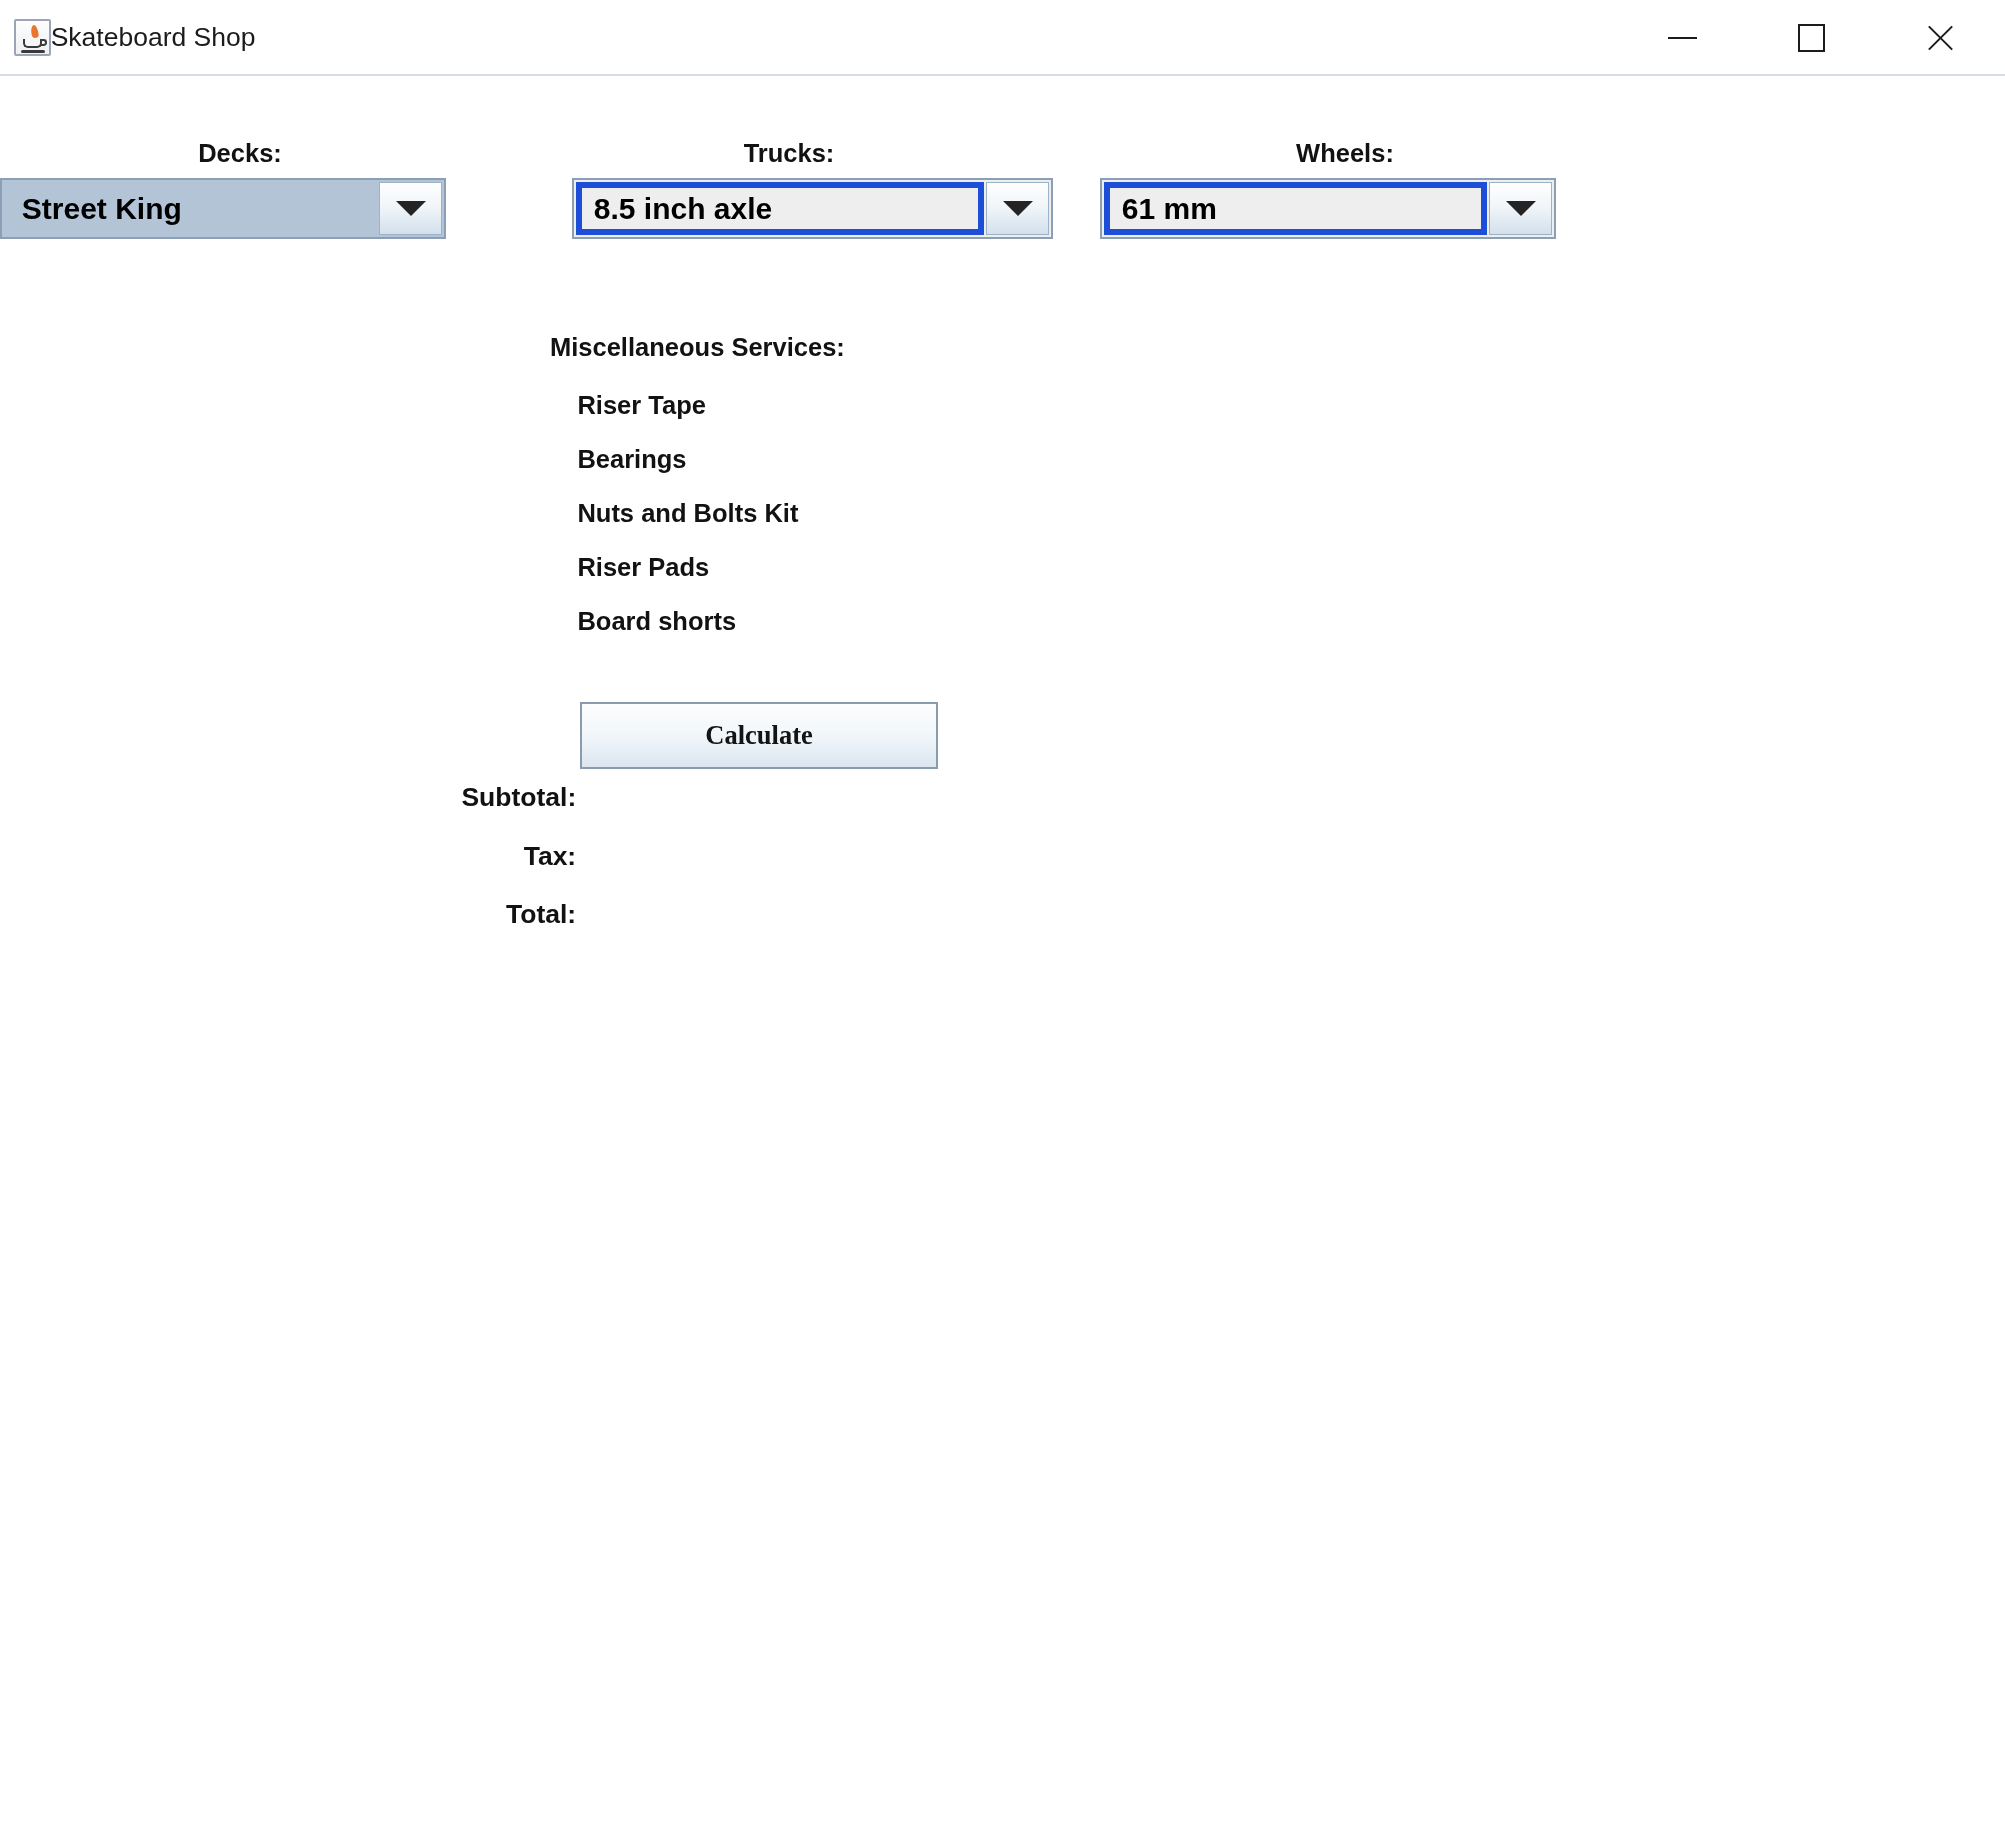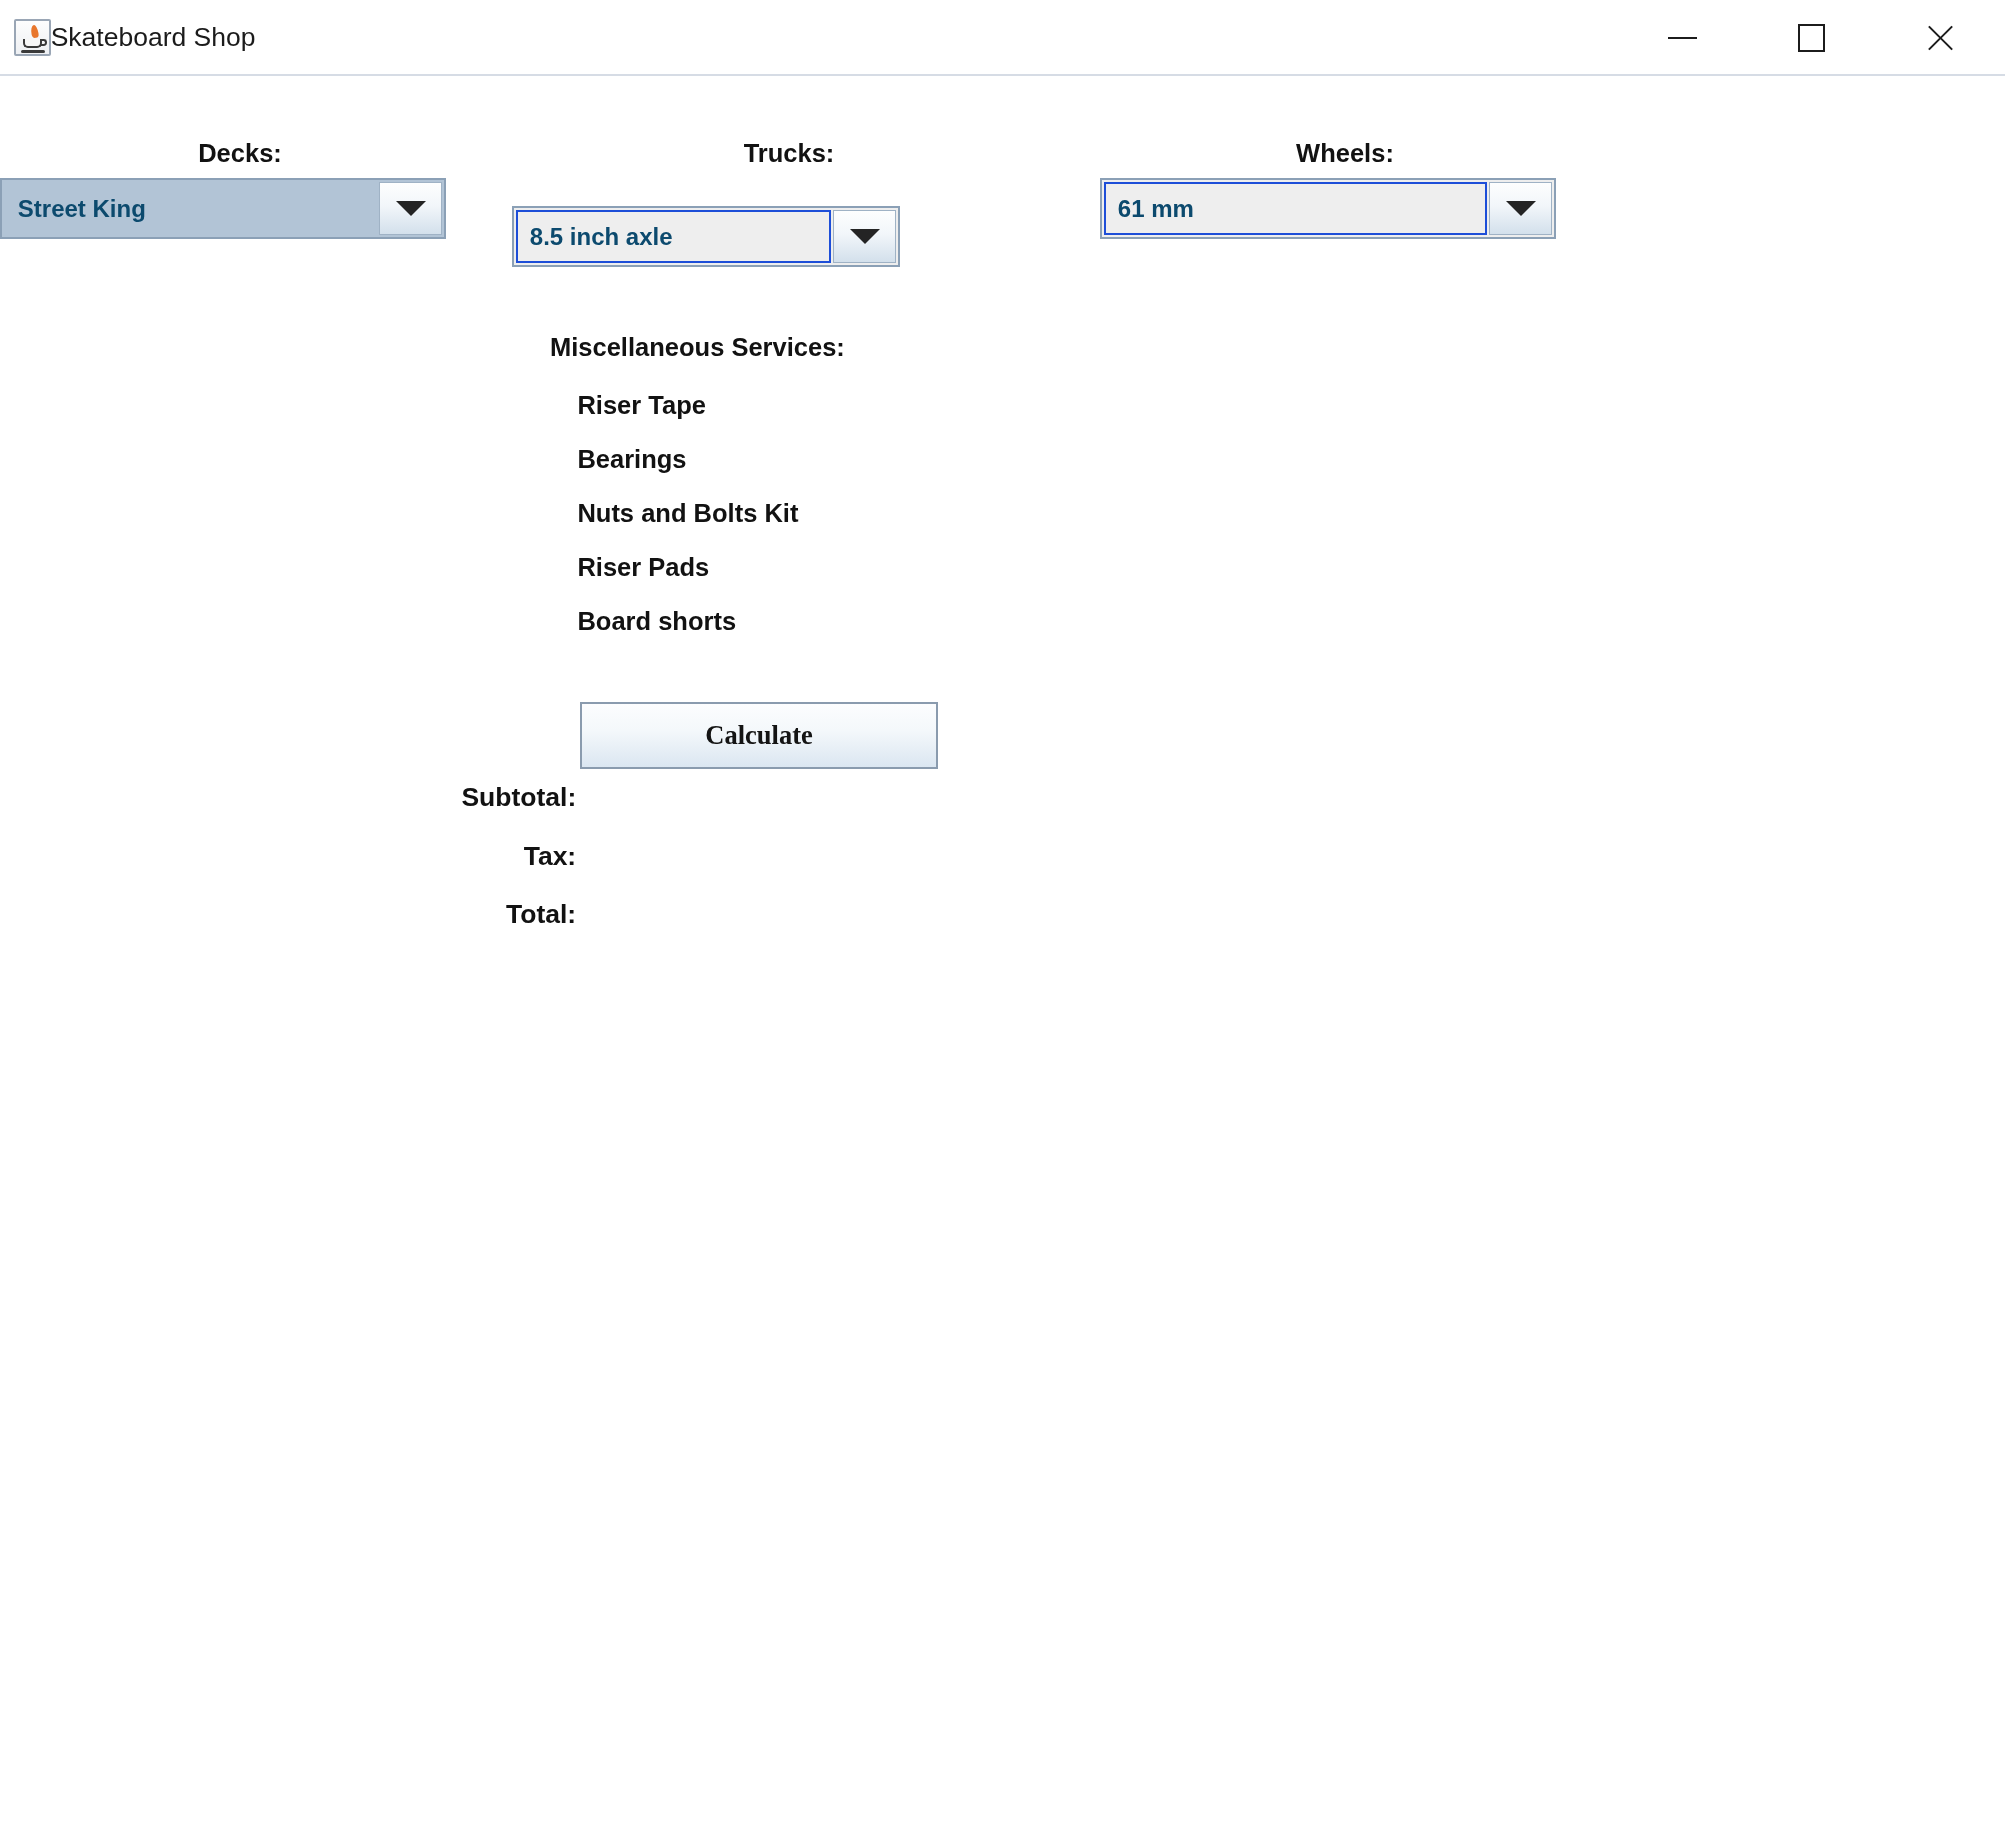--- a/index.html
+++ b/index.html
@@ -158,25 +158,25 @@
   }
   .combo.focused {
     background: #b2c4d6;
     border-color: #8ba0b6;
   }
   .combo .combo-value {
     flex: 1 1 auto;
     display: flex;
     align-items: center;
     padding-left: 11.8px;
-    font-size: 24px;
-    font-weight: bold;
-    color: #0c4a6e;
+    font-size: 30px;
+    font-weight: bold;
+    color: #000000;
     background: #eeeeee;
-    border: 2px solid #1d4ed8;
+    border: 6px solid #1d4ed8;
     white-space: nowrap;
     overflow: hidden;
   }
   .combo.focused .combo-value {
     background: #b2c4d6;
     border-color: #b2c4d6;
   }
   .combo .combo-arrow {
     flex: 0 0 auto;
     width: 63px;
@@ -287,21 +287,21 @@
 
   <div class="col-label" style="left:0px; top:61px; width:446px;">Decks:</div>
   <div class="combo focused" style="left:0px; top:100px; width:446px;">
     <span class="combo-value">Street King</span>
     <span class="combo-arrow">
         <span class="tri"></span>
       </span>
   </div>
 
   <div class="col-label" style="left:544px; top:61px; width:456px;">Trucks:</div>
-  <div class="combo" style="left:512px; top:100px; width:388px;margin-top:28px;">
+  <div class="combo" style="left:572px; top:100px; width:481px;">
     <span class="combo-value">8.5 inch axle</span>
     <span class="combo-arrow">
         <span class="tri"></span>
       </span>
   </div>
 
   <div class="col-label" style="left:1100px; top:61px; width:456px;">Wheels:</div>
   <div class="combo" style="left:1100px; top:100px; width:456px;">
     <span class="combo-value">61 mm</span>
     <span class="combo-arrow">

